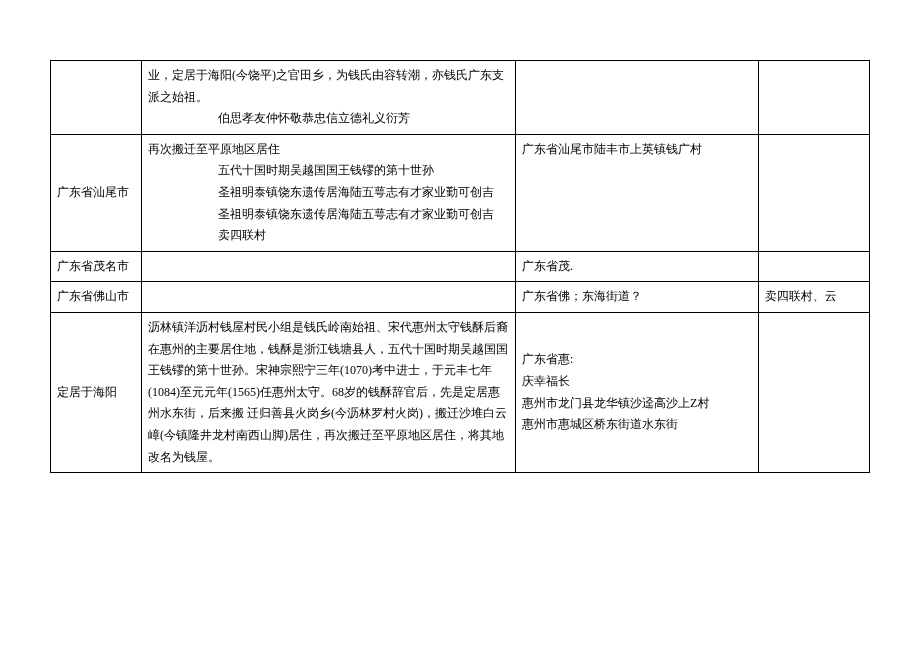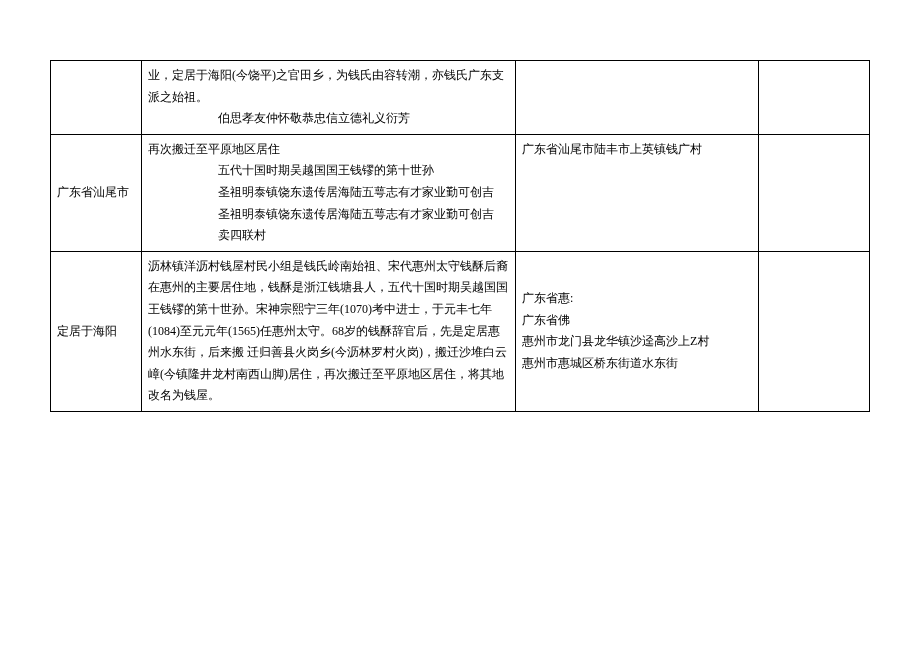--- a/index.html
+++ b/index.html
@@ -61,27 +61,39 @@
         <span>再次搬迁至平原地区居住</span><br>
         <span class="indent">五代十国时期吴越国国王钱镠的第十世孙</span>
         <span class="indent">圣祖明泰镇饶东遗传居海陆五萼志有才家业勤可创吉</span>
         <span class="indent">圣祖明泰镇饶东遗传居海陆五萼志有才家业勤可创吉</span>
         <span class="indent">卖四联村</span>
       </td>
       <td style="vertical-align:top">广东省汕尾市陆丰市上英镇钱广村</td>
       <td></td>
     </tr>
     <tr>
+      <td>广东省茂名市</td>
+      <td></td>
+      <td>广东省茂.</td>
+      <td></td>
+    </tr>
+    <tr>
+      <td>广东省佛山市</td>
+      <td></td>
+      <td>广东省佛；东海街道？</td>
+      <td>卖四联村、云</td>
+    </tr>
+    <tr>
       <td>定居于海阳</td>
       <td>
         <span>沥林镇洋沥村钱屋村民小组是钱氏岭南始祖、宋代惠州太守钱酥后裔在惠州的主要居住地，钱酥是浙江钱塘县人，五代十国时期吴越国国王钱镠的第十世孙。宋神宗熙宁三年(1070)考中进士，于元丰七年(1084)至元元年(1565)任惠州太守。68岁的钱酥辞官后，先是定居惠州水东街，后来搬</span>
         <span>迁归善县火岗乡(今沥林罗村火岗)，搬迁沙堆白云嶂(今镇隆井龙村南西山脚)居住，再次搬迁至平原地区居住，将其地改名为钱屋。</span>
       </td>
       <td>
         <span>广东省惠:</span><br>
-        <span>广东省佛</span><br>
+        <span>庆幸福长</span><br>
         <span>惠州市龙门县龙华镇沙迳高沙上Z村</span><br>
         <span>惠州市惠城区桥东街道水东街</span>
       </td>
       <td></td>
     </tr>
   </tbody>
 </table>
 
 </body></html>

